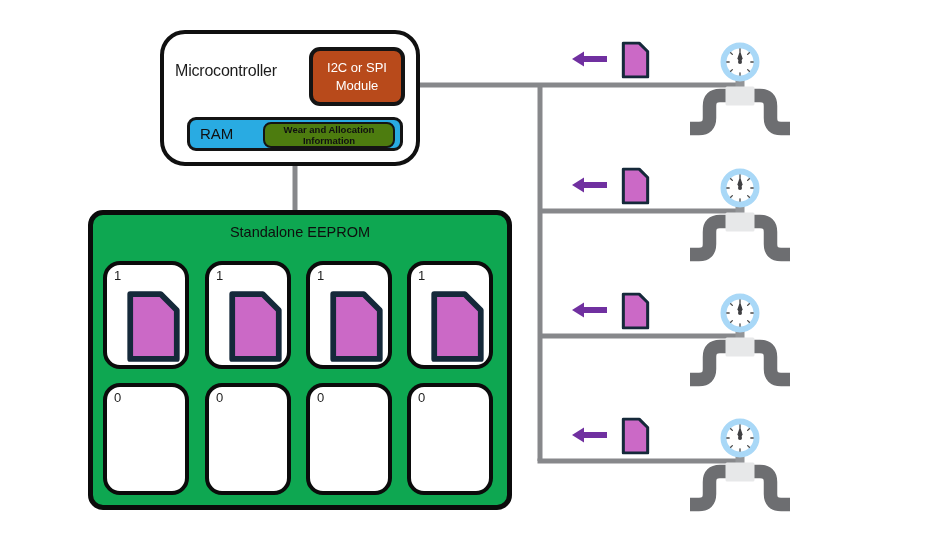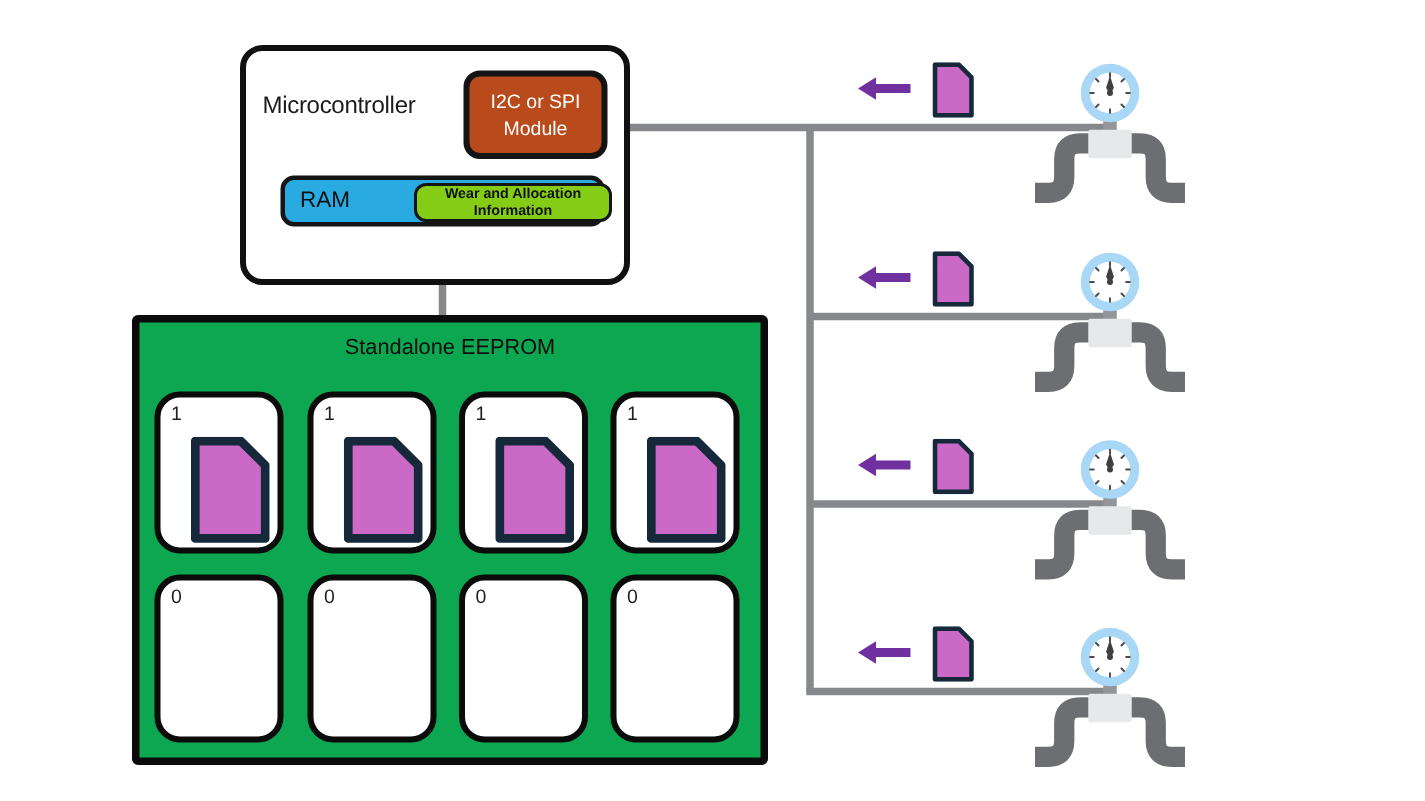--- a/index.html
+++ b/index.html
@@ -3,22 +3,22 @@
 <meta charset="utf-8">
 <style>
   html,body{margin:0;padding:0;background:#ffffff;}
   .stage{
     position:relative;width:950px;height:534px;background:#ffffff;
     font-family:"Liberation Sans",sans-serif;overflow:hidden;
   }
   #overlay{position:absolute;left:0;top:0;z-index:1;}
   
   .mcu-box{
-    position:absolute;left:160px;top:30px;width:260px;height:160px;
-    background:#ffffff;border:4.5px solid #101010;border-radius:15px;
+    position:absolute;left:160px;top:30px;width:260px;height:136px;
+    background:#ffffff;border:4.5px solid #101010;border-radius:25px;
     box-sizing:border-box;z-index:2;
   }
   .mcu-label{
     position:absolute;left:11px;top:28px;font-size:16px;color:#1c1c1c;
     white-space:nowrap;letter-spacing:-0.2px;
   }
   .i2c-box{
     position:absolute;left:145px;top:13px;width:96px;height:59px;
     background:#B84A1B;border:4px solid #141414;border-radius:11px;
     box-sizing:border-box;color:#ffffff;font-size:13px;line-height:1.35;
@@ -29,29 +29,29 @@
     position:absolute;left:23px;top:83px;width:216px;height:34px;
     background:#29ABE2;border:3.5px solid #141414;border-radius:9px;
     box-sizing:border-box;
     padding-left:16px;
   }
   .ram-label{
     position:absolute;left:10px;top:0;height:27px;display:flex;align-items:center;
     font-size:15px;color:#101010;
   }
   .wear-box{
-    position:absolute;left:86px;top:2px;width:132px;height:26px;
-    background:#84cc16;border:2.5px solid #141414;border-radius:8px;
+    position:absolute;left:73px;top:2px;width:132px;height:26px;
+    background:#4d7c0f;border:2.5px solid #141414;border-radius:8px;
     box-sizing:border-box;display:flex;justify-content:center;
     text-align:center;font-size:9.5px;font-weight:bold;line-height:1.2;color:#101010;
   }
   
   .eeprom-box{
     position:absolute;left:88px;top:210px;width:424px;height:300px;
-    background:#0EA751;border:5px solid #0b0b0b;border-radius:4px;
+    background:#0EA751;border:5px solid #0b0b0b;border-radius:15px;
     box-sizing:border-box;z-index:2;
   }
   .eeprom-title{
     position:absolute;left:0;right:0;top:9px;text-align:center;
     font-size:14.5px;color:#0e0e0e;
   }
   .cell{
     position:absolute;width:86px;background:#ffffff;
     border:4.5px solid #0b0b0b;border-radius:17px;box-sizing:border-box;
   }

